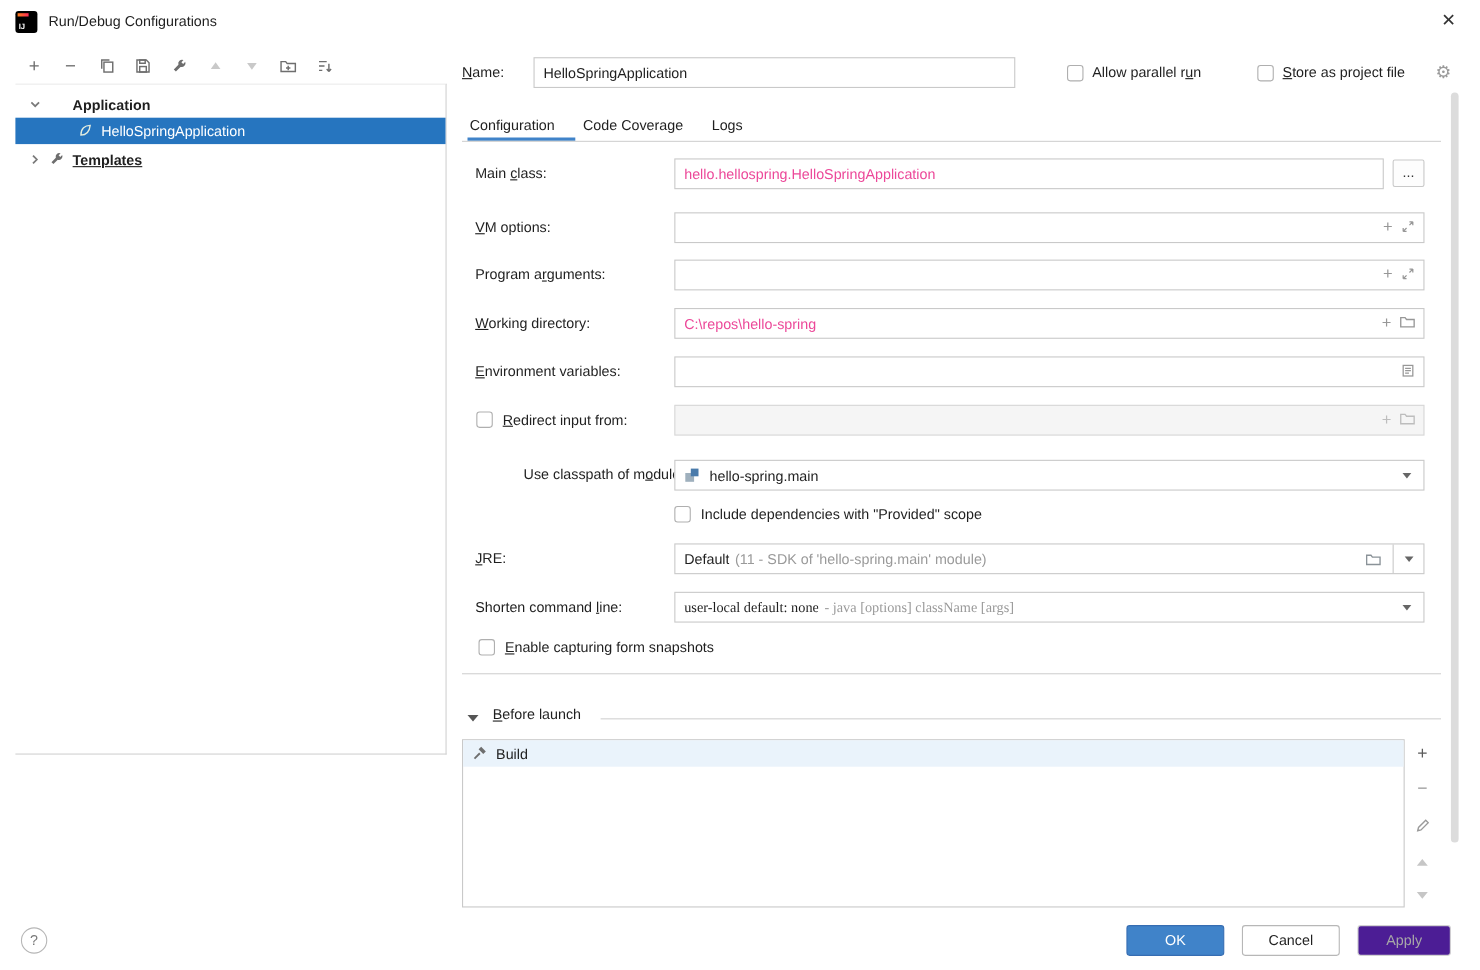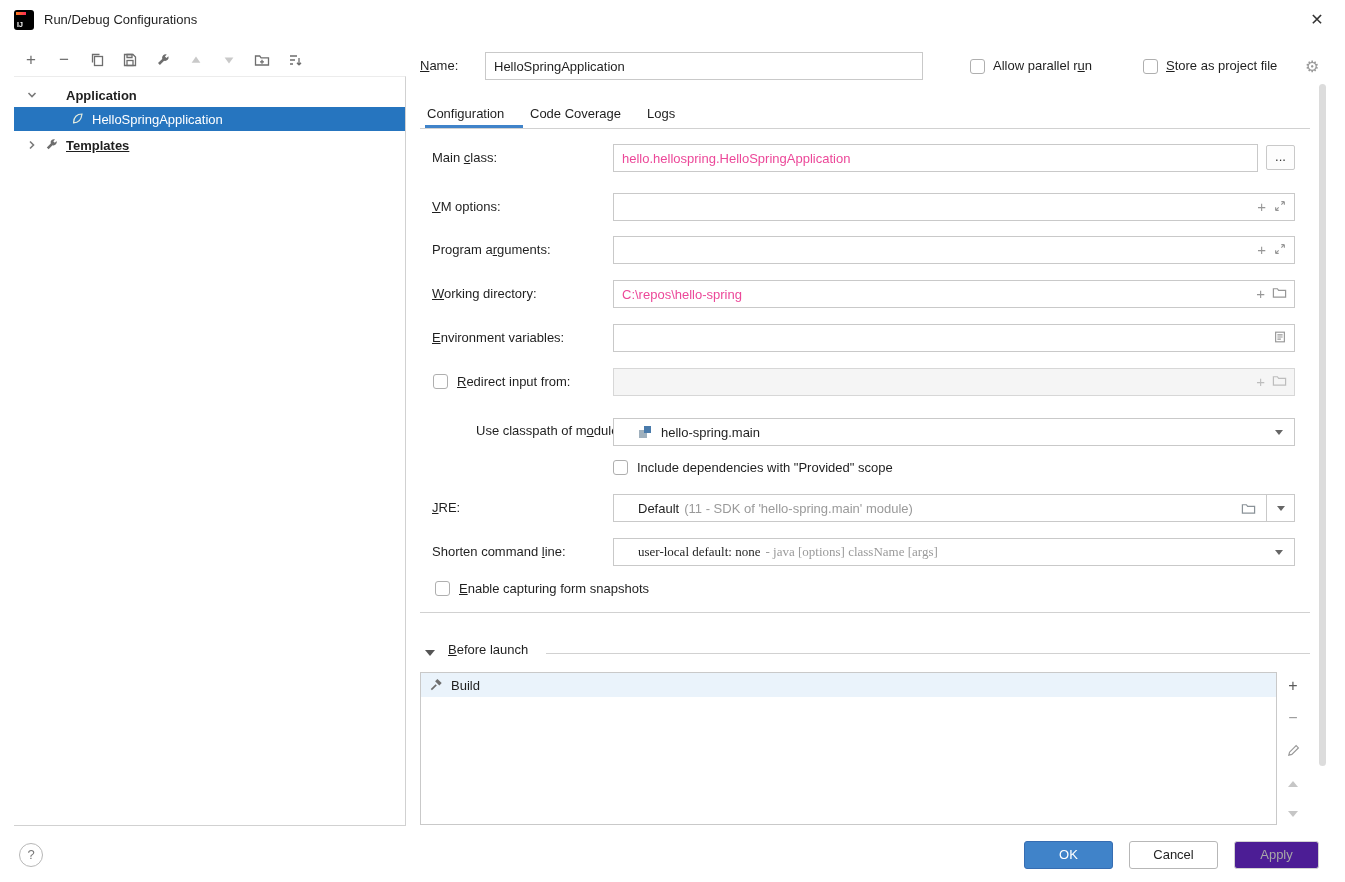--- a/index.html
+++ b/index.html
@@ -22,21 +22,21 @@
           font-size:16px; color:#333; cursor:pointer; }
 
   
   .tree-toolbar { position:absolute; left:22px; top:50px; height:20px; display:flex; gap:15px; align-items:center; }
   .tbtn { width:18px; height:18px; display:flex; align-items:center; justify-content:center; color:#6e6e6e;
           font-size:17px; line-height:18px; cursor:pointer; }
   .tbtn.disabled { color:#c9c9c9; cursor:default; }
   .tbtn svg { display:block; }
 
   
-  .tree-panel { position:absolute; left:14px; top:76px; width:392px; height:750px; background:#fff;
+  .tree-panel { position:absolute; left:14px; top:76px; width:392px; height:610px; background:#fff;
           border-right:1px solid #d1d1d1; border-bottom:1px solid #d1d1d1; border-top:1px solid #ececec; }
   .tree-row { position:absolute; left:0; right:0; height:24px; display:flex; align-items:center; cursor:pointer; }
   .tree-row .chev { width:16px; height:16px; margin-left:10px; color:#7a7a7a; flex:none; }
   .tree-row .node-icon { width:16px; height:16px; margin-left:4px; flex:none; }
   .tree-row .lbl { margin-left:6px; font-weight:bold; }
   .tree-row.selected { background:#2675bf; color:#fff; }
   .tree-row.selected .lbl { font-weight:normal; }
   .app-icon { width:14px; height:11px; margin-top:2px; background:#64889c; border-radius:2px; position:relative; }
   .app-icon::before { content:""; position:absolute; left:0; top:0; right:0; height:3px; background:#a9c1ce; border-radius:2px 2px 0 0; }
 
@@ -55,21 +55,21 @@
   
   .f-label { position:absolute; left:432px; line-height:28px; }
   .field { position:absolute; left:613px; width:682px; height:28px; border:1px solid #c9c9c9; background:#fff;
           display:flex; align-items:center; }
   .field input { flex:1; border:none; outline:none; background:transparent; font:13px "Liberation Sans",sans-serif;
           color:#ec4899; padding:0 8px; min-width:0; height:100%; }
   .field .in-icons { display:flex; gap:7px; align-items:center; padding-right:7px; color:#979797; }
   .field .in-icons .glyph { font-size:15px; line-height:16px; }
   .field.disabled { background:#f5f5f5; border-color:#d7d7d7; }
   .field.disabled .in-icons { color:#bdbdbd; }
-  .combo { cursor:pointer;padding-left:16px; }
+  .combo { cursor:pointer; }
   .combo .c-text { padding-left:8px; white-space:nowrap; overflow:hidden; }
   .combo .hint { color:#9a9a9a; margin-left:5px; }
   .dd-arrow { width:0; height:0; border-left:4px solid transparent; border-right:4px solid transparent;
           border-top:5px solid #666; margin:0 11px 0 auto; flex:none; }
   .combo .folder-slot { margin-left:auto; display:flex; align-items:center; color:#8a9298; padding-right:10px; }
   .combo .arrow-btn { width:28px; height:100%; border-left:1px solid #c9c9c9; display:flex; align-items:center;
           justify-content:center; flex:none; }
   .combo .arrow-btn .dd-arrow { margin:0; }
   .browse-btn { position:absolute; width:29px; height:25px; border:1px solid #c9c9c9; border-radius:2px; background:#fdfdfd;
           text-align:center; line-height:21px; font-size:13px; color:#333; cursor:pointer; }

